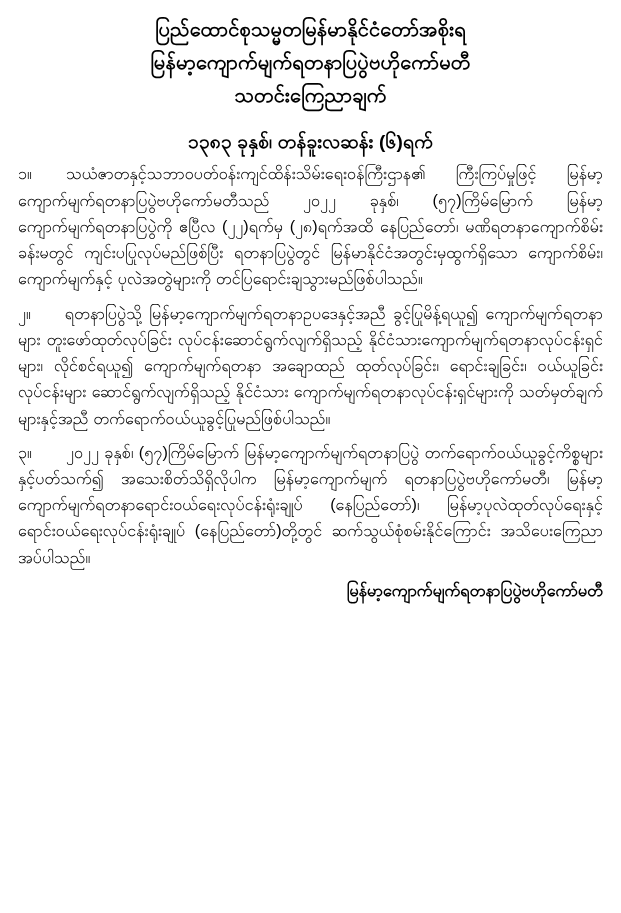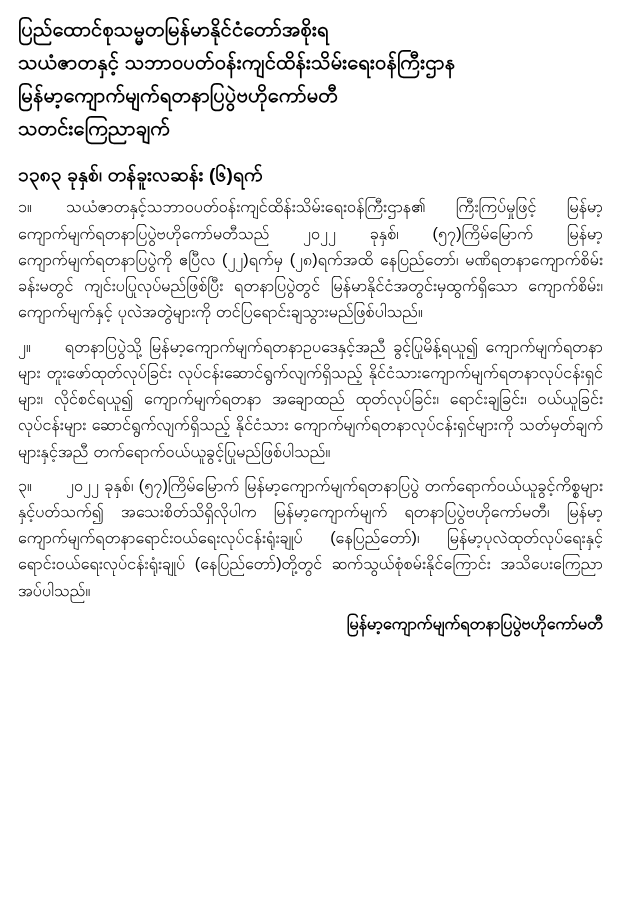--- a/index.html
+++ b/index.html
@@ -16,21 +16,21 @@
   }
   .page {
     position: relative;
     width: 621px;
     height: 913px;
     box-sizing: border-box;
     padding: 14px 18px 10px 18px;
     background: #ffffff;
   }
   .header {
-    text-align: left;
+    text-align: center;
   }
   .header .line {
     font-weight: bold;
     line-height: 1.55;
     letter-spacing: 0.2px;
   }
   .header .l1 { font-size: 20px; margin-bottom: 2px; }
   .header .l2 { font-size: 20px; margin-bottom: 2px; }
   .header .l3 { font-size: 20px; margin-bottom: 2px; }
   .header .l4 { font-size: 20px; margin-bottom: 16px; }
@@ -63,21 +63,20 @@
     line-height: 1.5;
   }
 </style>
 </head>
 <body>
 
 <div class="page">
 
   <div class="header">
     <div class="line l1">ပြည်ထောင်စုသမ္မတမြန်မာနိုင်ငံတော်အစိုးရ</div>
-    <div class="line l2">သယံဇာတနှင့် သဘာဝပတ်ဝန်းကျင်ထိန်းသိမ်းရေးဝန်ကြီးဌာန</div>
     <div class="line l3">မြန်မာ့ကျောက်မျက်ရတနာပြပွဲဗဟိုကော်မတီ</div>
     <div class="line l4">သတင်းကြေညာချက်</div>
     <div class="line l5">၁၃၈၃ ခုနှစ်၊ တန်ခူးလဆန်း (၆)ရက်</div>
   </div>
 
   <div class="body-text">
 
     <p class="para">
       <span class="marker">၁။</span><span class="indent"></span><span>သယံဇာတနှင့်သဘာဝပတ်ဝန်းကျင်ထိန်းသိမ်းရေးဝန်ကြီးဌာန၏ ကြီးကြပ်မှုဖြင့် မြန်မာ့ကျောက်မျက်ရတနာပြပွဲဗဟိုကော်မတီသည် ၂၀၂၂ ခုနှစ်၊ (၅၇)ကြိမ်မြောက် မြန်မာ့ကျောက်မျက်ရတနာပြပွဲကို  ဧပြီလ (၂၂)ရက်မှ (၂၈)ရက်အထိ နေပြည်တော်၊ မဏိရတနာကျောက်စိမ်းခန်းမတွင် ကျင်းပပြုလုပ်မည်ဖြစ်ပြီး ရတနာပြပွဲတွင် မြန်မာနိုင်ငံအတွင်းမှထွက်ရှိသော ကျောက်စိမ်း၊ ကျောက်မျက်နှင့် ပုလဲအတွဲများကို တင်ပြရောင်းချသွားမည်ဖြစ်ပါသည်။</span>
     </p>

